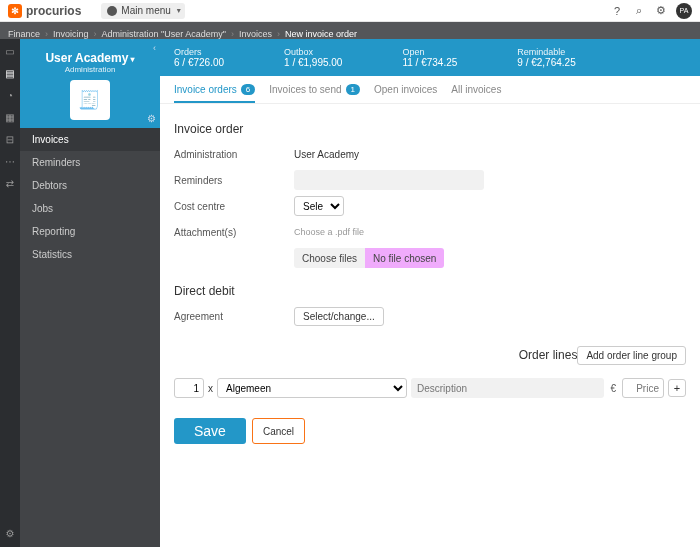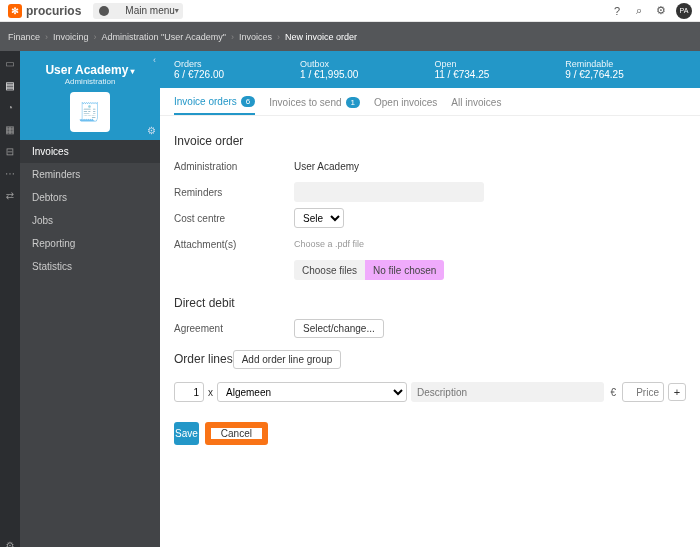--- a/index.html
+++ b/index.html
@@ -1,76 +1,76 @@
 <!DOCTYPE html>
 <html><head>
 <meta charset="utf-8">
 <style>
 *{box-sizing:border-box;margin:0;padding:0;font-family:-apple-system,BlinkMacSystemFont,"Segoe UI",Arial,sans-serif}
 body{background:#fff;font-size:11px;color:#333;width:700px;height:547px;overflow:hidden}
 .topbar{height:22px;background:#fff;border-bottom:1px solid #e5e5e5;display:flex;align-items:center;padding:0 8px}
 .logo{display:flex;align-items:center;gap:4px;font-weight:600;color:#555;font-size:12px}
 .logo-icon{width:14px;height:14px;background:#f60;border-radius:3px;display:flex;align-items:center;justify-content:center;color:#fff;font-size:9px}
-.mainmenu{margin-left:12px;background:#eee;border-radius:3px;height:16px;padding:0 8px 0 6px;display:flex;align-items:center;gap:16px;font-size:10px;color:#444;position:relative}
+.mainmenu{margin-left:20px;background:#eee;border-radius:3px;height:16px;padding:0 14px 0 6px;display:flex;align-items:center;gap:4px;font-size:10px;color:#444;position:relative}
 .mainmenu::after{content:"▾";position:absolute;right:4px;font-size:8px;color:#666}
 .globe{width:10px;height:10px;border-radius:50%;background:#555}
 .topbar-right{margin-left:auto;display:flex;align-items:center;gap:8px}
 .topbar-right .ico{width:14px;height:14px;display:flex;align-items:center;justify-content:center;color:#555;font-size:11px}
 .avatar{width:16px;height:16px;border-radius:50%;background:#333;color:#fff;font-size:7px;display:flex;align-items:center;justify-content:center}
-.breadcrumb{height:29px;background:#545659;color:#ddd;font-size:9px;display:flex;align-items:center;padding:0 8px;gap:5px}
+.breadcrumb{height:17px;background:#545659;color:#ddd;font-size:9px;display:flex;align-items:flex-end;padding:0 8px;gap:5px}
 .breadcrumb span.sep{color:#888}
 .breadcrumb .current{color:#fff}
 .mainwrap{display:flex;height:508px}
 .iconrail{width:20px;background:#2b2d30;display:flex;flex-direction:column;align-items:center;padding-top:6px;gap:10px}
 .iconrail .ri{width:12px;height:12px;color:#999;font-size:10px;display:flex;align-items:center;justify-content:center}
 .iconrail .ri.active{color:#fff}
 .iconrail .bottom{margin-top:auto;margin-bottom:8px}
 .sidebar{width:140px;background:#424447;color:#bbb;display:flex;flex-direction:column}
 .sidehead{background:#2397c8;color:#fff;padding:12px 8px 8px;text-align:center;position:relative}
 .sidehead .close{position:absolute;right:4px;top:4px;font-size:9px;color:#cde}
 .sidehead .gear{position:absolute;right:4px;bottom:4px;font-size:10px;color:#cde}
 .sidehead h2{font-size:12px;font-weight:600}
 .sidehead h2::after{content:" ▾";font-size:8px}
 .sidehead .sub{font-size:8px;opacity:.85}
 .docicon{width:40px;height:40px;background:#fff;border-radius:4px;margin:6px auto 0;display:flex;align-items:center;justify-content:center;color:#aaa;font-size:18px}
 .sidenav{display:flex;flex-direction:column}
 .sidenav a{padding:6px 12px;font-size:10px;color:#ccc;text-decoration:none;cursor:pointer}
 .sidenav a.active{background:#36383b;color:#fff}
 .content{flex:1;background:#fff;display:flex;flex-direction:column;overflow:hidden}
-.blueheader{background:#2397c8;color:#fff;display:flex;padding:8px 14px;gap:76px}
+.blueheader{background:#2397c8;color:#fff;display:flex;padding:8px 14px;gap:60px}
 .stat .lbl{font-size:9px;opacity:.9}
 .stat .val{font-size:10px}
 .tabs{display:flex;gap:14px;padding:8px 14px 0;border-bottom:1px solid #eee}
-.tab{font-size:10px;color:#888;padding-bottom:6px;display:flex;align-items:center;gap:4px;cursor:pointer}
+.tab{font-size:10px;color:#888;padding-bottom:6px;display:flex;align-items:flex-start;gap:4px;cursor:pointer}
 .tab.active{color:#2397c8;border-bottom:2px solid #2397c8}
 .badge{background:#2397c8;color:#fff;border-radius:8px;font-size:8px;padding:1px 5px}
 .formarea{padding:10px 14px;overflow:auto}
 .sectitle{font-size:12px;font-weight:400;color:#333;margin:8px 0}
 .row{display:flex;align-items:center;margin:6px 0;min-height:20px}
 .row .lbl{width:120px;font-size:10px;color:#555}
 .row .lbl .req{color:#c00}
 .row .val{font-size:10px;color:#333}
 .inp{background:#f1f1f1;border:none;border-radius:3px;height:20px;padding:0 6px;font-size:10px;color:#666;width:190px}
 .sel{background:#fff;border:1px solid #ccc;border-radius:3px;height:20px;font-size:10px;padding:0 4px}
 .hint{font-size:9px;color:#999;}
 .filebtn{background:#f1f1f1;border:none;height:20px;padding:0 8px;font-size:10px;color:#444;border-radius:3px 0 0 3px}
 .filetxt{background:#f0abfc;height:20px;display:inline-flex;align-items:center;padding:0 8px;font-size:10px;color:#444;border-radius:0 3px 3px 0}
 .btnoutline{background:#fff;border:1px solid #ccc;border-radius:3px;padding:3px 8px;font-size:10px;color:#333;cursor:pointer}
-.orderlines-head{display:flex;align-items:center;justify-content:flex-start;margin-top:6px}
+.orderlines-head{display:flex;align-items:center;justify-content:flex-end;margin-top:14px}
 .orderline{display:flex;align-items:center;gap:4px;margin-top:8px}
 .qty{width:30px;text-align:right;background:#fff;border:1px solid #ccc;border-radius:3px;height:20px;font-size:10px;padding:0 4px}
 .x{font-size:10px;color:#333}
 .bigsel{flex:0 0 190px;background:#fff;border:1px solid #ccc;border-radius:3px;height:20px;font-size:10px;padding:0 4px}
 .desc{flex:1;background:#f1f1f1;border:none;border-radius:3px;height:20px;padding:0 6px;font-size:10px}
 .cur{font-size:10px;color:#555;padding:0 2px}
 .price{width:42px;text-align:right;background:#fff;border:1px solid #ccc;border-radius:3px;height:20px;font-size:10px;padding:0 4px}
 .plus{width:18px;height:18px;border:1px solid #ccc;border-radius:3px;background:#fff;font-size:11px;display:flex;align-items:center;justify-content:center;cursor:pointer}
 .actions{margin-top:20px;display:flex;gap:6px}
-.btnprimary{background:#2397c8;color:#fff;border:none;border-radius:3px;padding:5px 1px;font-size:10px;cursor:pointer}
-.btnsec{background:#fff;color:#333;border:6px solid #f97316;border-radius:3px;padding:0 10px;font-size:10px;cursor:pointer}
+.btnprimary{background:#2397c8;color:#fff;border:none;border-radius:3px;padding:5px 20px;font-size:14px;cursor:pointer}
+.btnsec{background:#fff;color:#333;border:1px solid #f97316;border-radius:3px;padding:0 10px;font-size:10px;cursor:pointer}
 </style>
 </head>
 <body>
 
 <div class="topbar">
   <div class="logo">
     <span class="logo-icon">✻</span>
     <span>procurios</span>
   </div>
   <div class="mainmenu">

